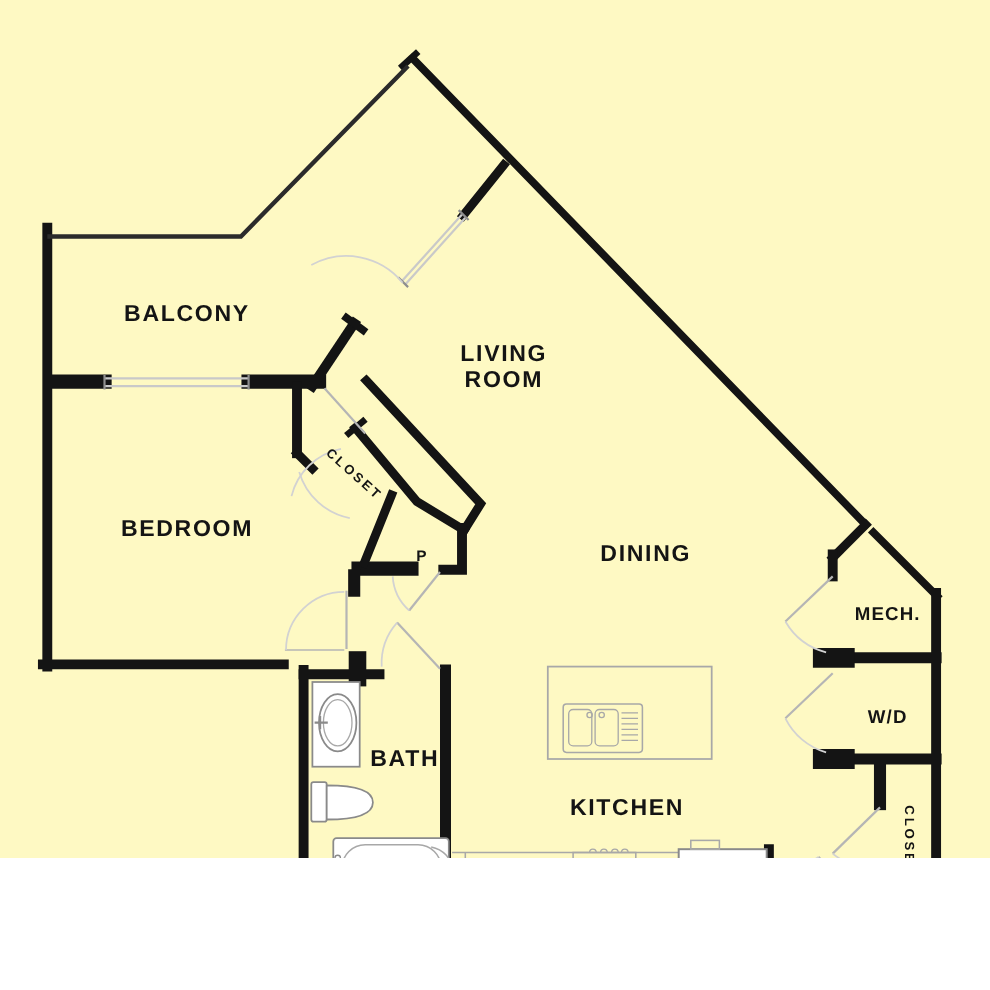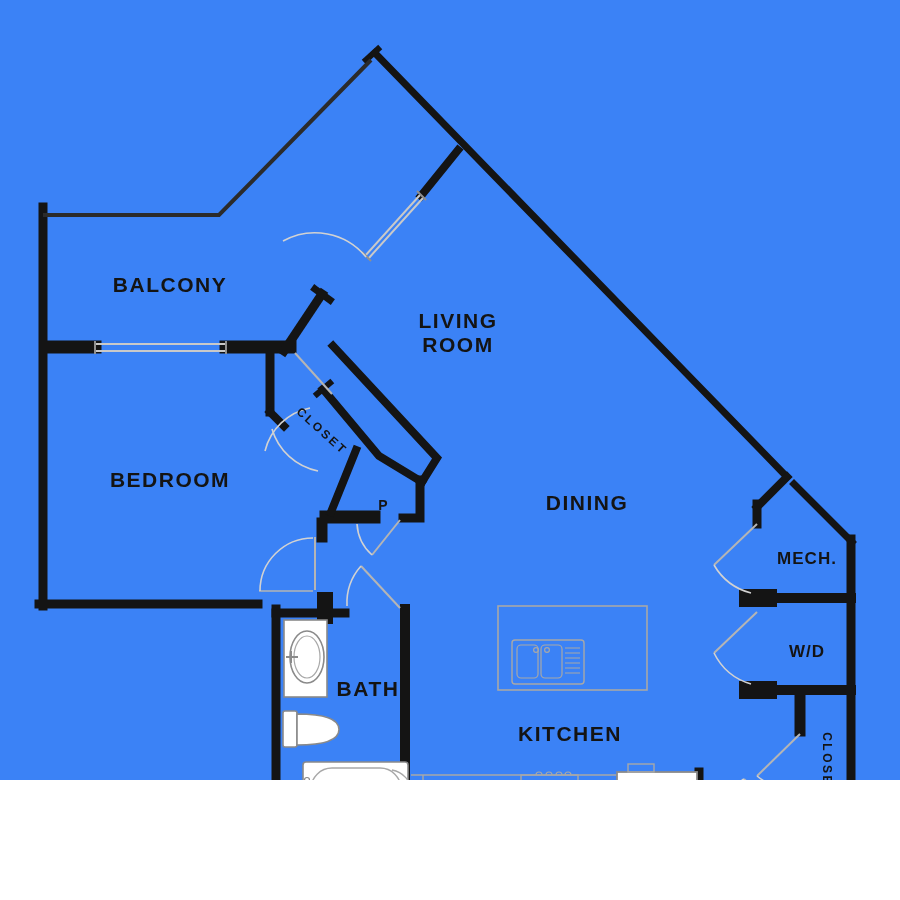--- a/index.html
+++ b/index.html
@@ -4,21 +4,21 @@
 <style>
   html, body {
     margin: 0;
     padding: 0;
     background: #ffffff;
   }
   .canvas {
     position: relative;
     width: 900px;
     height: 780px;
-    background: #3b82f6;
+    background: #fef9c3;
     font-family: "Liberation Sans", sans-serif;
     overflow: hidden;
   }
   svg { display: block; }
   .room-label {
     font-family: "Liberation Sans", sans-serif;
     font-weight: bold;
     fill: #141414;
     letter-spacing: 1.5px;
   }

